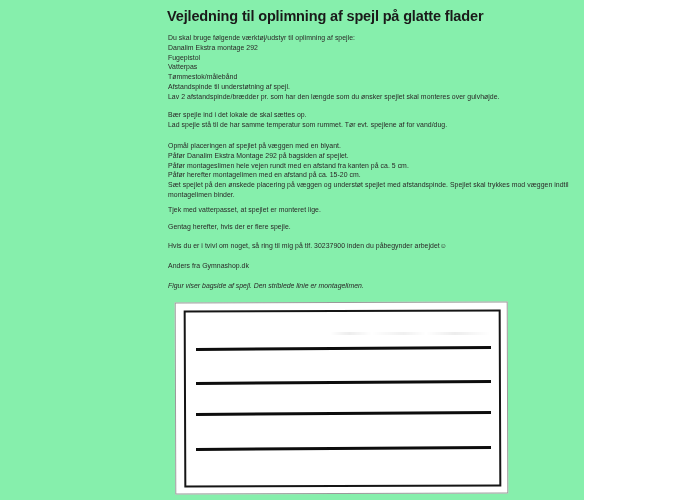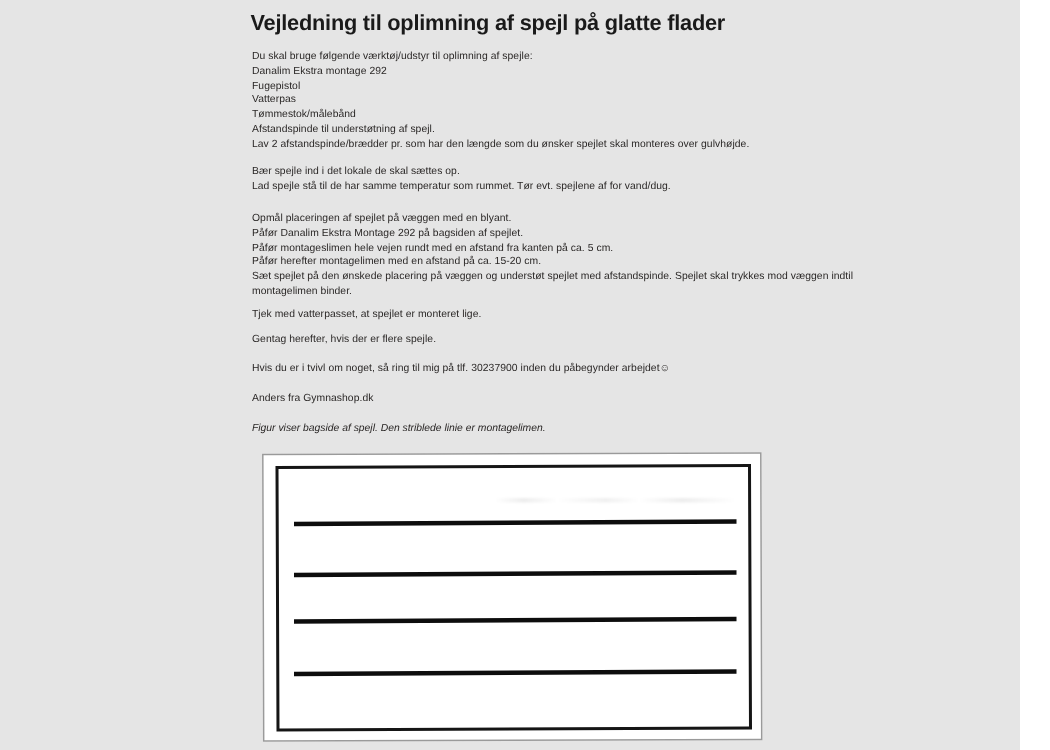--- a/index.html
+++ b/index.html
@@ -2,23 +2,23 @@
 <html><head>
 <meta charset="utf-8">
 <style>
   html, body {
     margin: 0;
     padding: 0;
     background: #ffffff;
   }
   #page {
     position: relative;
-    width: 680px;
+    width: 584px;
     height: 500px;
-    background: #e5e5e5;
+    background: #86efac;
     overflow: hidden;
     font-family: "Liberation Sans", sans-serif;
     color: #231f20;
   }
 
   
   .doc-title {
     position: absolute;
     left: 167px;
     top: 8px;

